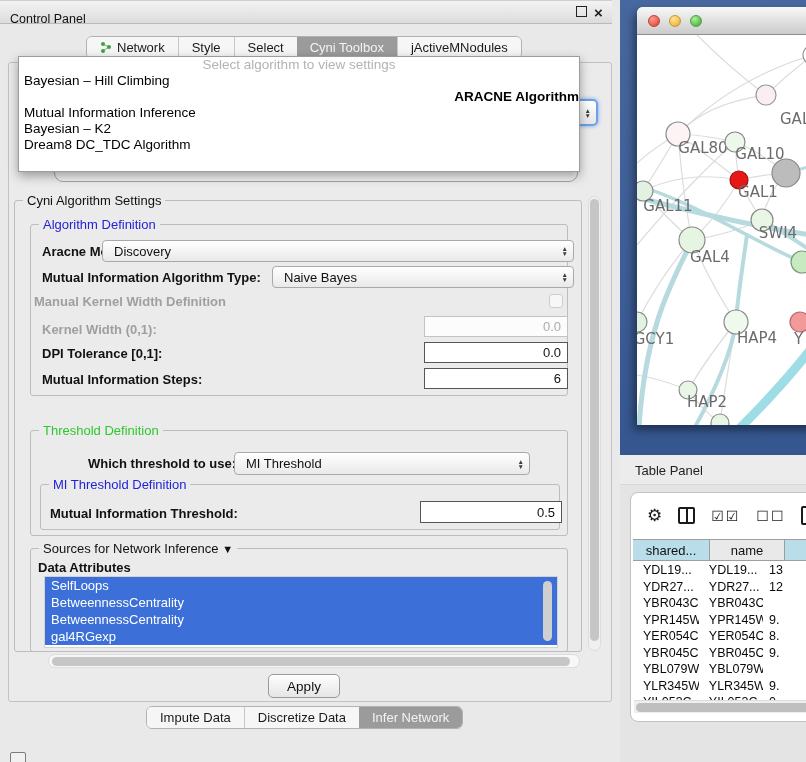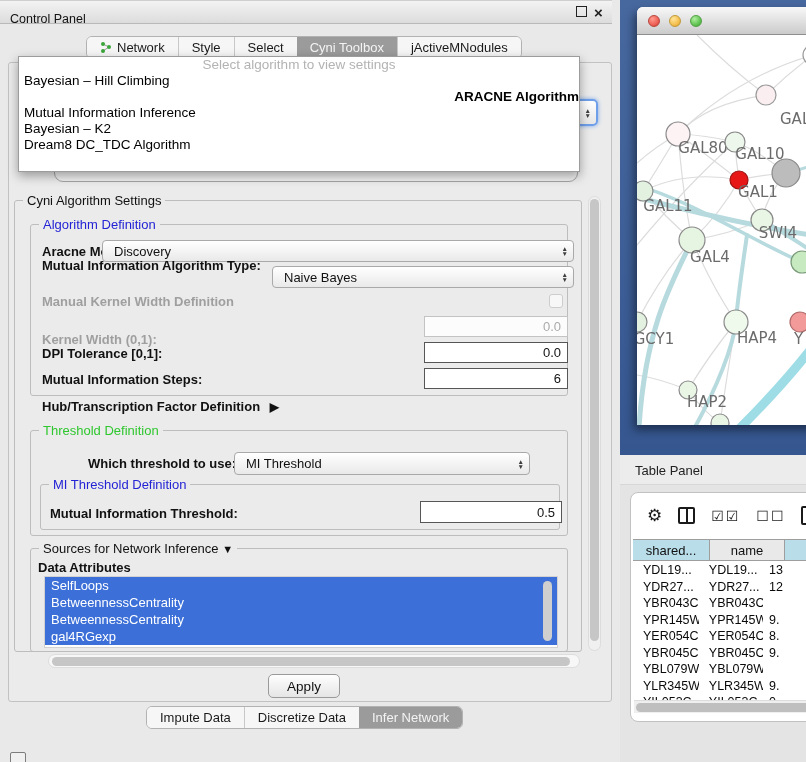--- a/index.html
+++ b/index.html
@@ -166,41 +166,37 @@
     <span class="gtitle t-blue">Algorithm Definition</span>
   </div>
   <div class="abs lbl" style="left:42px;top:244px;">Aracne Mode:</div>
   <div class="abs combo" style="left:102px;top:240px;width:472px;height:22px;">
     <span>Discovery</span>
     <span class="spin">
         <span>▲</span>
         <span>▼</span>
       </span>
   </div>
-  <div class="abs lbl" style="left:42px;top:258px;text-align:right;">Mutual Information Algorithm Type:</div>
+  <div class="abs lbl" style="left:42px;top:270px;text-align:right;">Mutual Information Algorithm Type:</div>
   <div class="abs combo" style="left:272px;top:266px;width:302px;height:22px;">
     <span>Naive Bayes</span>
     <span class="spin">
         <span>▲</span>
         <span>▼</span>
       </span>
   </div>
-  <div class="abs lbl-dis" style="left:42px;top:294px;">Manual Kernel Width Definition</div>
+  <div class="abs lbl-dis" style="left:34px;top:294px;">Manual Kernel Width Definition</div>
   <div class="abs chk" style="left:549px;top:294px;"></div>
-  <div class="abs lbl-dis" style="left:42px;top:332px;">Kernel Width (0,1):</div>
+  <div class="abs lbl-dis" style="left:42px;top:322px;">Kernel Width (0,1):</div>
   <div class="abs field dis" style="left:424px;top:316px;width:144px;height:21px;">0.0</div>
   <div class="abs lbl" style="left:42px;top:346px;">DPI Tolerance [0,1]:</div>
   <div class="abs field" style="left:424px;top:342px;width:144px;height:21px;">0.0</div>
   <div class="abs lbl" style="left:42px;top:372px;">Mutual Information Steps:</div>
   <div class="abs field" style="left:424px;top:368px;width:144px;height:21px;">6</div>
 
-  <div class="abs lbl" style="left:42px;top:399px;">
-    <span>Hub/Transcription Factor Definition</span>
-    <span style="font-size:12px;margin-left:6px;">▶</span>
-  </div>
 
   <div class="abs gbox" style="left:30px;top:430px;width:538px;height:106px;">
     <span class="gtitle t-green">Threshold Definition</span>
   </div>
   <div class="abs lbl" style="left:88px;top:456px;">Which threshold to use:</div>
   <div class="abs combo" style="left:234px;top:452px;width:296px;height:23px;">
     <span>MI Threshold</span>
     <span class="spin">
         <span>▲</span>
         <span>▼</span>

